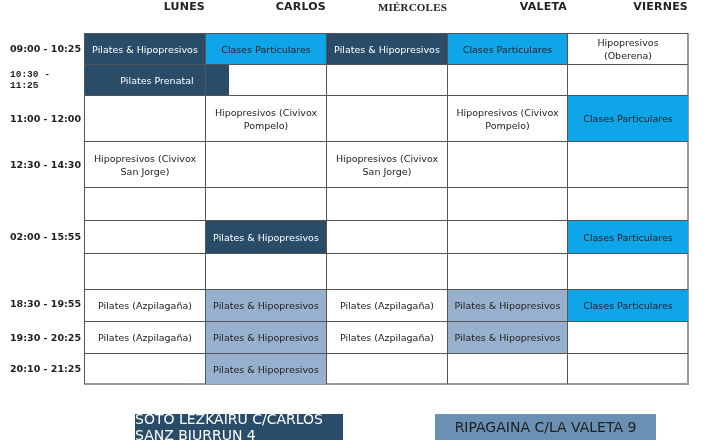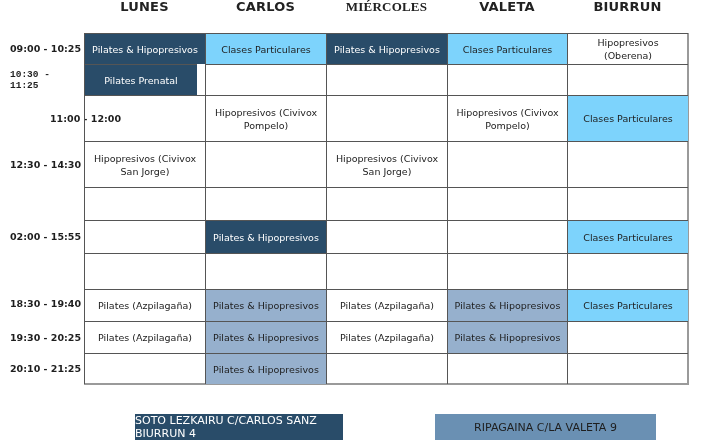--- a/index.html
+++ b/index.html
@@ -1,66 +1,66 @@
 <!DOCTYPE html>
 <html><head>
 <meta charset="utf-8">
 <style>
   html, body { margin:0; padding:0; background:#ffffff; }
   body { width:707px; height:446px; position:relative; overflow:hidden;
          font-family:"DejaVu Sans", "Liberation Sans", sans-serif; color:#222; }
-  .day-header { position:absolute; top:0; height:14px; font-size:13px; font-weight:bold;
-                color:#222; text-align:center; letter-spacing:0.2px; line-height:14px; }
+  .day-header { position:absolute; top:0; height:14px; font-size:11px; font-weight:bold;
+                color:#222; text-align:right; letter-spacing:0.2px; line-height:14px; }
   .time-label { position:absolute; left:0; width:82px; font-size:9.5px; font-weight:bold;
                 color:#1e1e1e; text-align:left; padding-left:10px; box-sizing:border-box;
                 display:flex; align-items:center; }
   .grid { position:absolute; left:84px; top:33px; width:605px; height:352px;
           border-right:2px solid #9a9a9a; border-bottom:2px solid #9a9a9a; box-sizing:border-box; }
   .cell { position:absolute; box-sizing:border-box; border-left:1px solid #555; border-top:1px solid #555;
           display:flex; align-items:center; justify-content:center; text-align:center;
           font-size:9.5px; line-height:13px; color:#222; padding:0 4px; }
   .cell.dark { background:#294c69; color:#ffffff; }
-  .cell.gray { background:#7dd3fc; color:#1e1e1e; }
+  .cell.gray { background:#0ea5e9; color:#1e1e1e; }
   .cell.light { background:#96b0cd; color:#1e1e1e; }
   .legend { position:absolute; top:414px; height:26px; display:flex; align-items:center; justify-content:center;
-            font-size:11px; box-sizing:border-box; }
+            font-size:14px; box-sizing:border-box; }
   .legend.dark { left:135px; width:208px; background:#294c69; color:#ffffff; }
   .legend.light { left:435px; width:221px; background:#6a90b3; color:#1e1e1e; }
 </style>
 </head>
 <body>
 
 <div>
   <div class="day-header" style="left:84px;width:121px;">LUNES</div>
   <div class="day-header" style="left:205px;width:121px;">CARLOS</div>
   <div class="day-header" style="left:326px;width:121px;font-family:Liberation Serif, serif;">MIÉRCOLES</div>
   <div class="day-header" style="left:447px;width:120px;">VALETA</div>
-  <div class="day-header" style="left:567px;width:121px;">BIURRUN</div>
+  <div class="day-header" style="left:567px;width:121px;">VIERNES</div>
 </div>
 
 <div>
   <div class="time-label" style="top:33px;height:31px;">09:00 - 10:25</div>
   <div class="time-label" style="top:64px;height:31px;font-family:Liberation Mono, monospace;">10:30 - 11:25</div>
-  <div class="time-label" style="top:95px;height:46px;margin-left:40px;">11:00 - 12:00</div>
+  <div class="time-label" style="top:95px;height:46px;">11:00 - 12:00</div>
   <div class="time-label" style="top:141px;height:46px;">12:30 - 14:30</div>
   <div class="time-label" style="top:187px;height:33px;"></div>
   <div class="time-label" style="top:220px;height:33px;">02:00 - 15:55</div>
   <div class="time-label" style="top:253px;height:36px;"></div>
-  <div class="time-label" style="top:289px;height:28px;">18:30 - 19:40</div>
+  <div class="time-label" style="top:289px;height:28px;">18:30 - 19:55</div>
   <div class="time-label" style="top:321px;height:32px;">19:30 - 20:25</div>
   <div class="time-label" style="top:353px;height:31px;">20:10 - 21:25</div>
 </div>
 
 <div class="grid" id="grid">
     <div class="cell dark" style="left: 0px; top: 0px; width: 121px; height: 31px;">Pilates &amp; Hipopresivos</div>
     <div class="cell gray" style="left: 121px; top: 0px; width: 121px; height: 31px;">Clases Particulares</div>
     <div class="cell dark" style="left: 242px; top: 0px; width: 121px; height: 31px;">Pilates &amp; Hipopresivos</div>
     <div class="cell gray" style="left: 363px; top: 0px; width: 120px; height: 31px;">Clases Particulares</div>
     <div class="cell white" style="left: 483px; top: 0px; width: 121px; height: 31px;">Hipopresivos (Oberena)</div>
-    <div class="cell dark" style="left: 0px; top: 31px; width: 113px; height: 31px;">Pilates Prenatal</div>
+    <div class="cell dark" style="left: 0px; top: 31px; width: 145px; height: 31px;">Pilates Prenatal</div>
     <div class="cell white" style="left: 121px; top: 31px; width: 121px; height: 31px;"></div>
     <div class="cell white" style="left: 242px; top: 31px; width: 121px; height: 31px;"></div>
     <div class="cell white" style="left: 363px; top: 31px; width: 120px; height: 31px;"></div>
     <div class="cell white" style="left: 483px; top: 31px; width: 121px; height: 31px;"></div>
     <div class="cell white" style="left: 0px; top: 62px; width: 121px; height: 46px;"></div>
     <div class="cell white" style="left: 121px; top: 62px; width: 121px; height: 46px;">Hipopresivos (Civivox Pompelo)</div>
     <div class="cell white" style="left: 242px; top: 62px; width: 121px; height: 46px;"></div>
     <div class="cell white" style="left: 363px; top: 62px; width: 120px; height: 46px;">Hipopresivos (Civivox Pompelo)</div>
     <div class="cell gray" style="left: 483px; top: 62px; width: 121px; height: 46px;">Clases Particulares</div>
     <div class="cell white" style="left: 0px; top: 108px; width: 121px; height: 46px;">Hipopresivos (Civivox San Jorge)</div>

